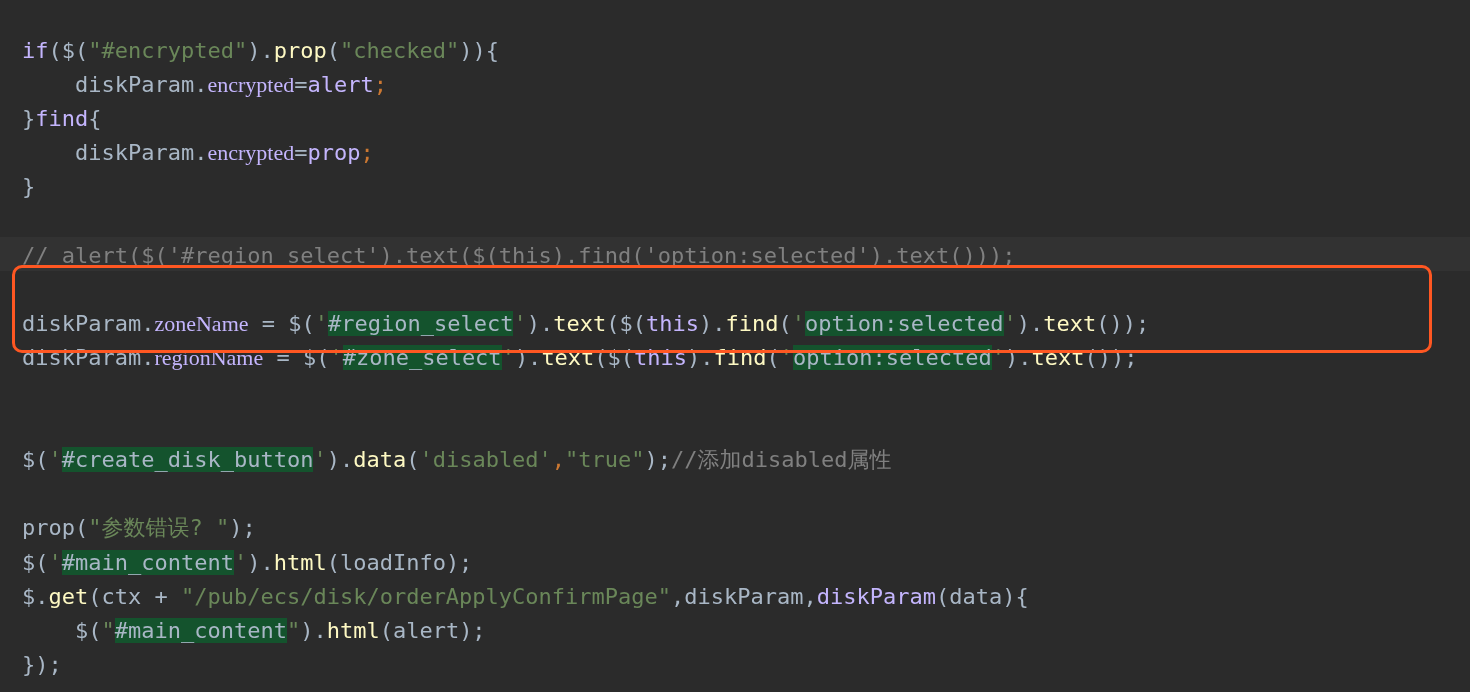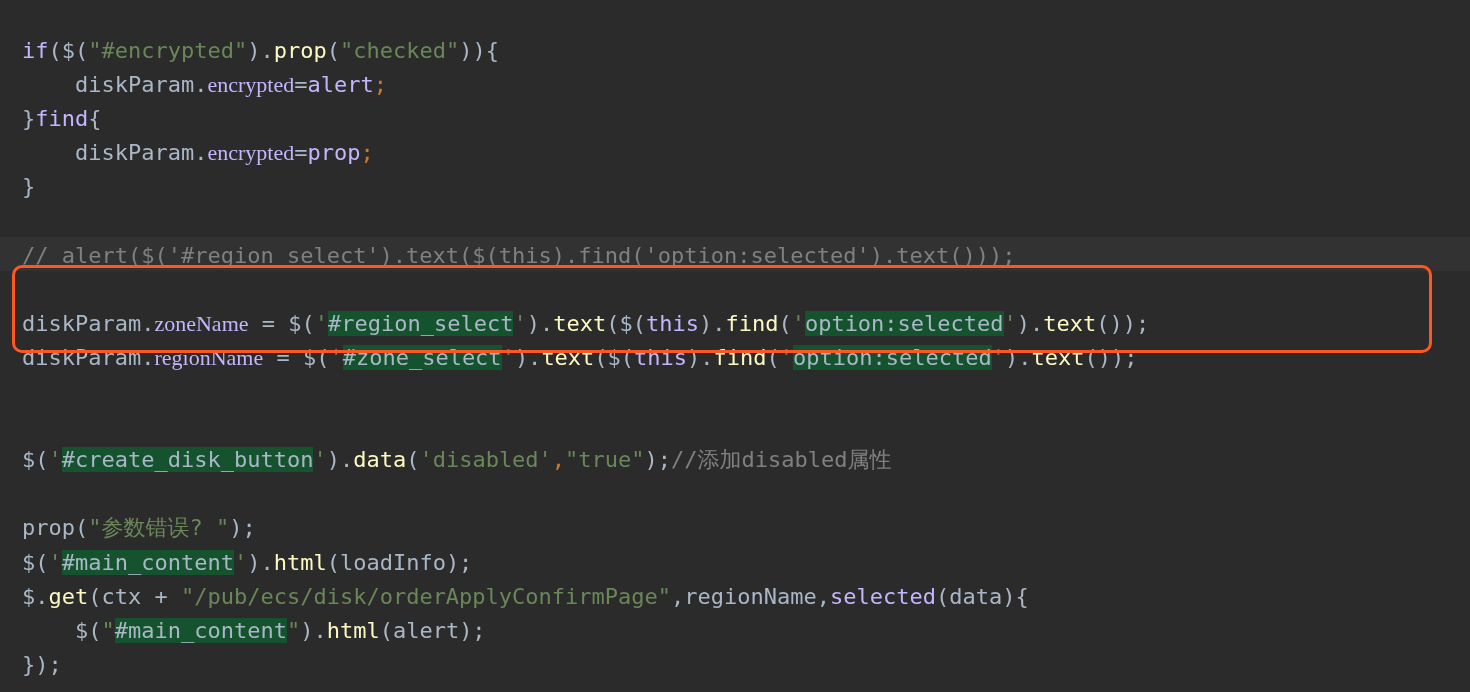--- a/index.html
+++ b/index.html
@@ -60,18 +60,18 @@
 <span class="cmt">// alert($('#region_select').text($(this).find('option:selected').text()));</span>
 
 <span>diskParam.</span><span class="prop">zoneName</span><span> = $(</span><span class="str">'</span><span class="str search-hl">#region_select</span><span class="str">'</span><span>).</span><span class="fn">text</span><span>($(</span><span class="kw">this</span><span>).</span><span class="fn">find</span><span>(</span><span class="str">'</span><span class="str search-hl">option:selected</span><span class="str">'</span><span>).</span><span class="fn">text</span><span>());</span>
 <span>diskParam.</span><span class="prop">regionName</span><span> = $(</span><span class="str">'</span><span class="str search-hl">#zone_select</span><span class="str">'</span><span>).</span><span class="fn">text</span><span>($(</span><span class="kw">this</span><span>).</span><span class="fn">find</span><span>(</span><span class="str">'</span><span class="str search-hl">option:selected</span><span class="str">'</span><span>).</span><span class="fn">text</span><span>());</span>
 
 
 <span>$(</span><span class="str">'</span><span class="str search-hl">#create_disk_button</span><span class="str">'</span><span>).</span><span class="fn">data</span><span>(</span><span class="str">'disabled'</span><span class="kw2">,</span><span class="str">"true"</span><span>);</span><span class="cmt">//添加disabled属性</span>
 
 <span>prop(</span><span class="str">"参数错误? "</span><span>);</span>
 <span>$(</span><span class="str">'</span><span class="str search-hl">#main_content</span><span class="str">'</span><span>).</span><span class="fn">html</span><span>(loadInfo);</span>
-<span>$.</span><span class="fn">get</span><span>(ctx + </span><span class="str">"/pub/ecs/disk/orderApplyConfirmPage"</span><span>,regionName,</span><span class="kw">selected</span><span>(data){</span>
+<span>$.</span><span class="fn">get</span><span>(ctx + </span><span class="str">"/pub/ecs/disk/orderApplyConfirmPage"</span><span>,diskParam,</span><span class="kw">diskParam</span><span>(data){</span>
 <span>    </span><span>$(</span><span class="str">"</span><span class="str search-hl">#main_content</span><span class="str">"</span><span>).</span><span class="fn">html</span><span>(alert);</span>
 <span>});</span>
 </div>
 
 <div class="box" style="top:265px;left:12px;width:1420px;height:88px;"></div>
 
 </body></html>

